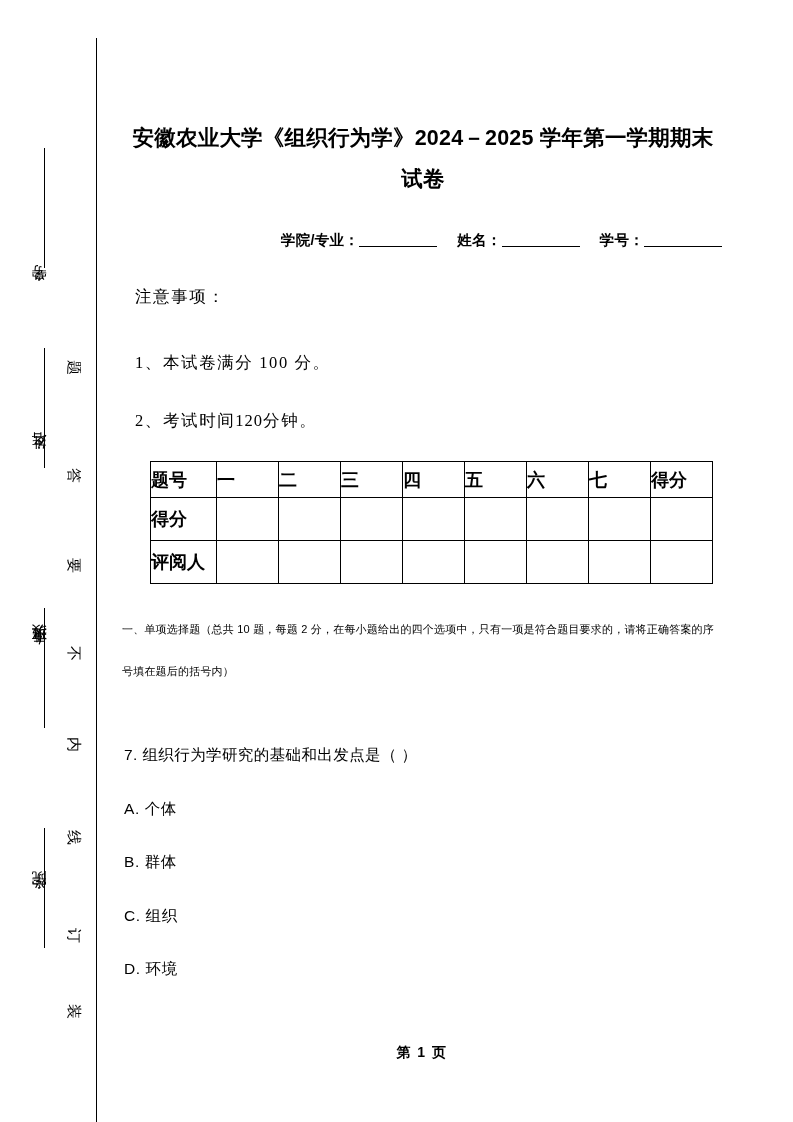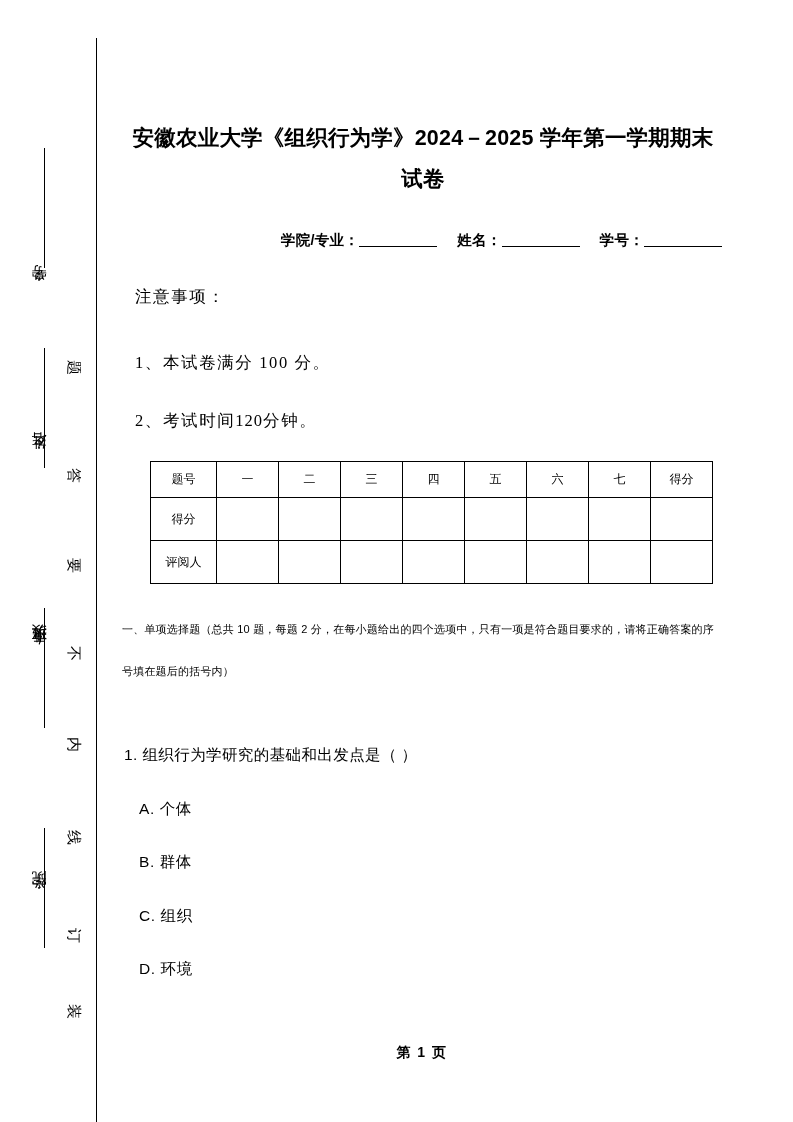--- a/index.html
+++ b/index.html
@@ -133,24 +133,24 @@
   #score-table {
     position: absolute;
     left: 28px;
     top: 461px;
     border-collapse: collapse;
     table-layout: fixed;
     width: 562px;
   }
   #score-table td, #score-table th {
     border: 1.4px solid #000000;
-    text-align: center;
-    font-family: "Liberation Sans", "DejaVu Sans", sans-serif;
-    font-weight: normal;
-    font-size: 12px;
+    text-align: left;
+    font-family: "Liberation Sans", "DejaVu Sans", sans-serif;
+    font-weight: bold;
+    font-size: 18px;
     padding: 0;
   }
   #score-table th { height: 35px; }
   #score-table td { height: 42px; }
   #score-table col.c-label { width: 66px; }
   #score-table col.c-cell  { width: 62px; }
 
   
   .section-head {
     position: absolute;
@@ -169,21 +169,21 @@
     position: absolute;
     left: 2px;
     top: 745px;
     font-family: "Liberation Sans", "DejaVu Sans", sans-serif;
     font-size: 15.5px;
     letter-spacing: 0.4px;
     white-space: nowrap;
   }
   .q-opt {
     position: absolute;
-    left: 17px;
+    left: 2px;
     font-family: "Liberation Sans", "DejaVu Sans", sans-serif;
     font-size: 15.5px;
     letter-spacing: 0.6px;
     white-space: nowrap;
   }
   #opt-0 { top: 799px; }
   #opt-1 { top: 852px; }
   #opt-2 { top: 906px; }
   #opt-3 { top: 959px; }
 
@@ -288,21 +288,21 @@
           <td></td>
           <td></td>
           <td></td>
           <td></td>
         </tr>
       </tbody>
     </table>
 
     <div class="section-head">一、单项选择题（总共 10 题，每题 2 分，在每小题给出的四个选项中，只有一项是符合题目要求的，请将正确答案的序号填在题后的括号内）</div>
 
-    <div class="q-stem">1. 组织行为学研究的基础和出发点是（   ）</div>
+    <div class="q-stem">7. 组织行为学研究的基础和出发点是（   ）</div>
     <div class="q-opt" id="opt-0">A. 个体</div>
     <div class="q-opt" id="opt-1">B. 群体</div>
     <div class="q-opt" id="opt-2">C. 组织</div>
     <div class="q-opt" id="opt-3">D. 环境</div>
 
     <div id="page-footer">第 1 页</div>
   </div>
 </div>
 
 </body></html>

